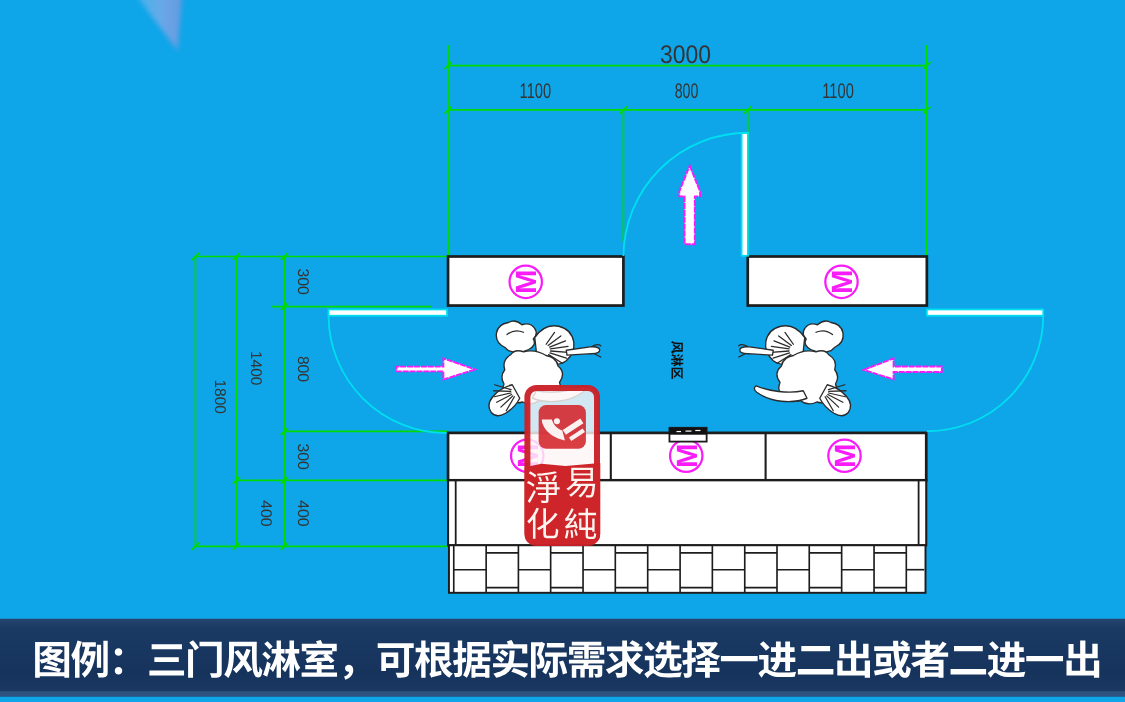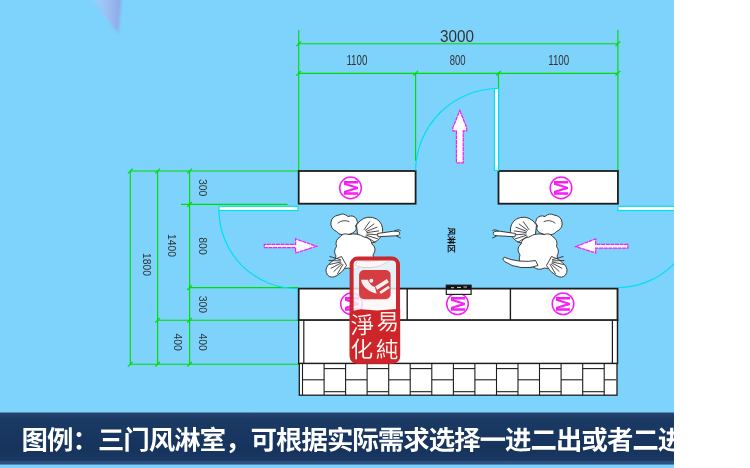--- a/index.html
+++ b/index.html
@@ -1,15 +1,15 @@
 <!DOCTYPE html>
 <html><head><meta charset="utf-8">
 <style>
 html,body{margin:0;padding:0;background:#fff;}
-#page{position:relative;width:674px;height:468px;overflow:hidden;background:#7dd3fc;
+#page{position:relative;width:750px;height:468px;overflow:hidden;background:#0ea5e9;
 font-family:"Liberation Sans",sans-serif;}
 svg text{font-family:"Liberation Sans",sans-serif;}
 </style></head>
 <body>
 <div id="page">
 <svg width="750" height="468" viewBox="0 0 750 468" shape-rendering="geometricPrecision">
 <defs>
 <linearGradient id="streak" x1="0" y1="0" x2="1" y2="0">
 <stop offset="0" stop-color="#ddd2f1" stop-opacity="0.3"></stop>
 <stop offset="0.55" stop-color="#b9abe7" stop-opacity="0.75"></stop>

